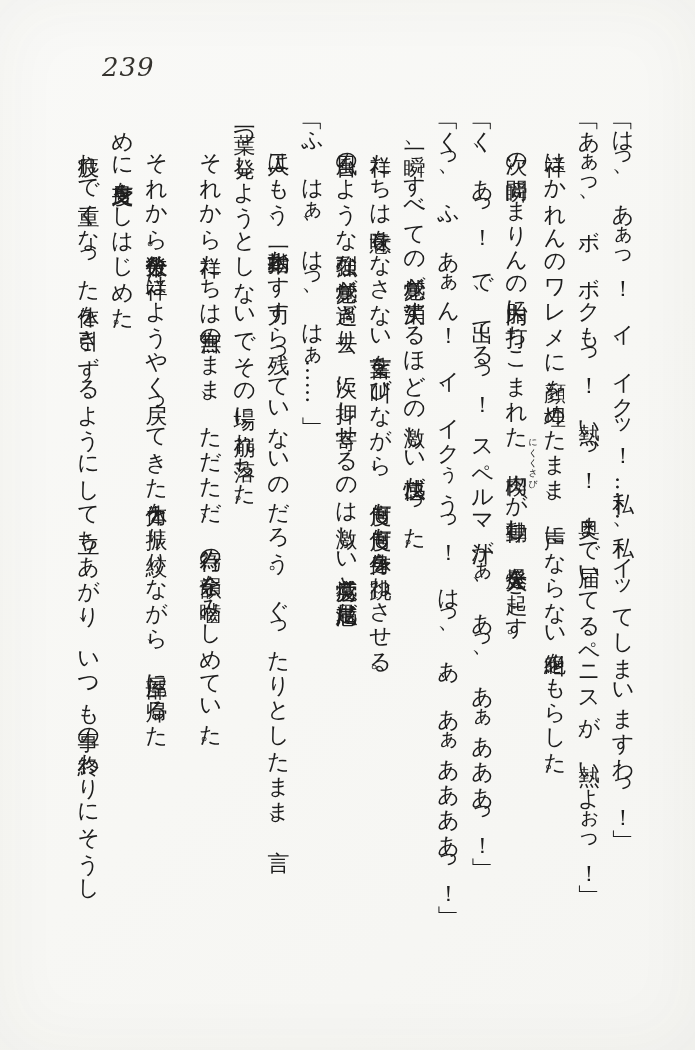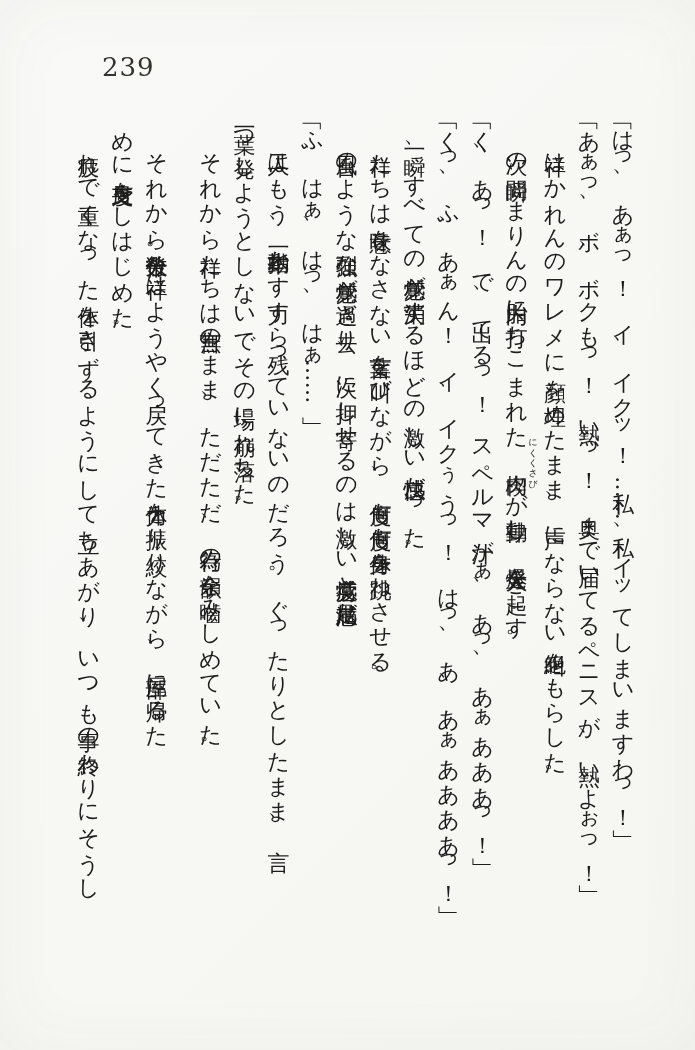--- a/index.html
+++ b/index.html
@@ -24,20 +24,21 @@
     background: linear-gradient(135deg, #f9f9f7 0%, #f7f7f4 55%, #f5f5f2 100%);
     box-shadow: inset 0 0 70px rgba(60,60,50,0.045);
     overflow: hidden;
     color: var(--ink);
   }
   .page-number {
     position: absolute;
     top: 52px;
     left: 102px;
     font-size: 26px;
+    font-style: italic;
     letter-spacing: 1px;
     color: var(--pagenum);
   }
   .text-block {
     position: absolute;
     top: 116px;
     right: 55px;
     height: 845px;
     writing-mode: vertical-rl;
     text-orientation: mixed;

